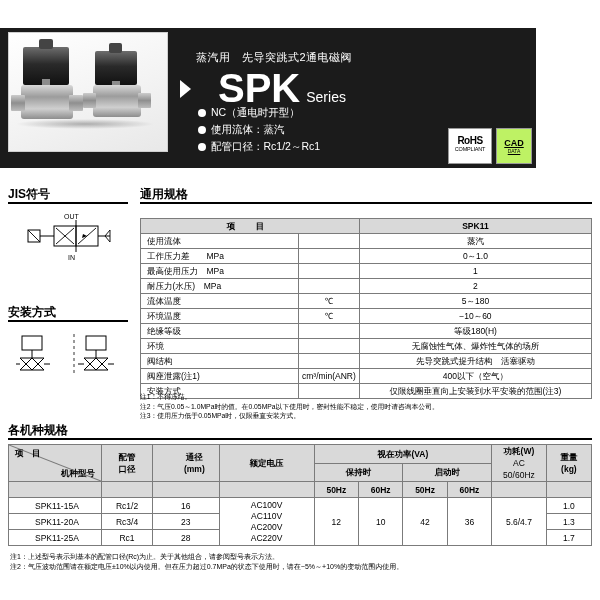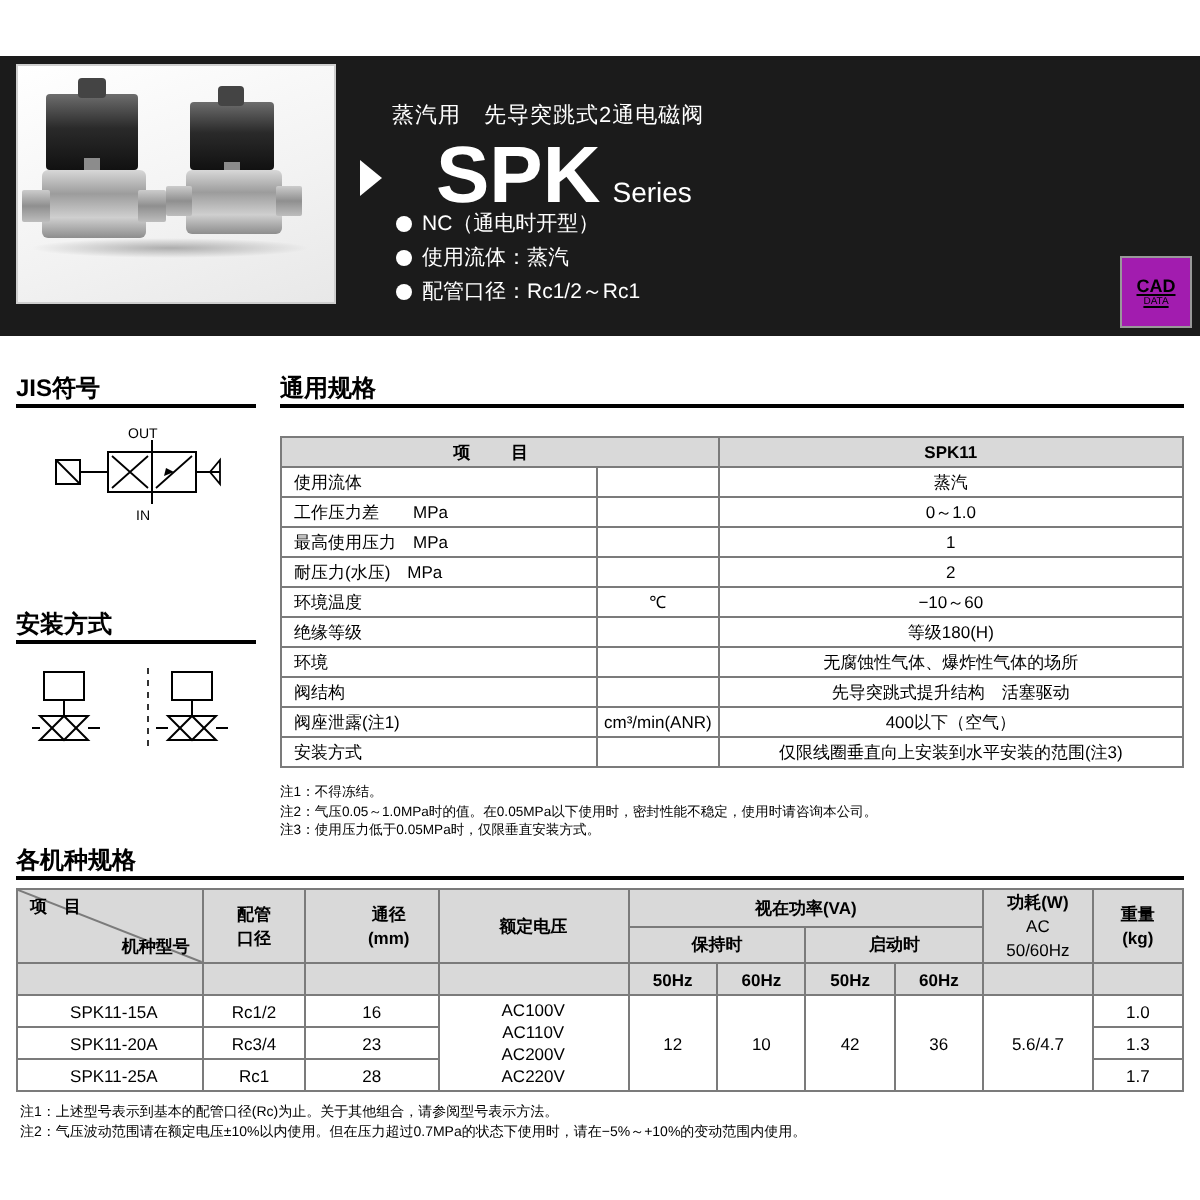--- a/index.html
+++ b/index.html
@@ -19,21 +19,21 @@
   .page {
     position: relative;
     width: 600px;
     height: 600px;
   }
 
   
   .header {
     position: absolute;
     left: 0; top: 28px;
-    width: 600px; height: 140px;
+    width: 536px; height: 140px;
     background: #1b1b1b;
   }
   .header-photo {
     position: absolute;
     left: 8px; top: 4px;
     width: 158px; height: 118px;
     background: linear-gradient(160deg, #ffffff 0%, #f2f2f2 60%, #e8e8e8 100%);
     border: 1px solid #cfcfcf;
     overflow: hidden;
   }
@@ -137,21 +137,21 @@
     background: #ffffff;
     border: 1px solid #999;
     text-align: center;
   }
   .badge-rohs .t1 { font-size: 10px; font-weight: bold; margin-top: 6px; letter-spacing: -0.5px;}
   .badge-rohs .t2 { font-size: 5.5px; letter-spacing: -0.2px; }
   .badge-cad {
     position: absolute;
     right: 4px; top: 100px;
     width: 34px; height: 34px;
-    background: #a21caf;
+    background: #bef264;
     border: 1px solid #999;
     text-align: center;
     text-decoration: underline;
   }
   .badge-cad .t1 { font-size: 9px; font-weight: bold; margin-top: 9px; }
   .badge-cad .t2 { font-size: 5px; }
 
   
   .h-label {
     position: absolute;
@@ -267,20 +267,24 @@
     </div>
 
     <div class="tri"></div>
 
     <div class="bullets">
       <div><span class="dot"></span><span>NC（通电时开型）</span></div>
       <div><span class="dot"></span><span>使用流体：蒸汽</span></div>
       <div><span class="dot"></span><span>配管口径：Rc1/2～Rc1</span></div>
     </div>
 
+    <div class="badge-rohs">
+      <div class="t1">RoHS</div>
+      <div class="t2">COMPLIANT</div>
+    </div>
     <div class="badge-cad">
       <div class="t1">CAD</div>
       <div class="t2">DATA</div>
     </div>
   </div>
 
   <div class="h-label" style="left:8px; top:186px;">JIS符号</div>
   <div class="h-line" style="left:8px; top:202px; width:120px;"></div>
 
   <div class="jis-box">
@@ -348,20 +352,25 @@
       <td class="c1">最高使用压力　MPa</td>
       <td class="c2"></td>
       <td>1</td>
     </tr>
     <tr>
       <td class="c1">耐压力(水压)　MPa</td>
       <td class="c2"></td>
       <td>2</td>
     </tr>
     <tr>
+      <td class="c1">流体温度</td>
+      <td class="c2">℃</td>
+      <td>5～180</td>
+    </tr>
+    <tr>
       <td class="c1">环境温度</td>
       <td class="c2">℃</td>
       <td>−10～60</td>
     </tr>
     <tr>
       <td class="c1">绝缘等级</td>
       <td class="c2"></td>
       <td>等级180(H)</td>
     </tr>
     <tr>

